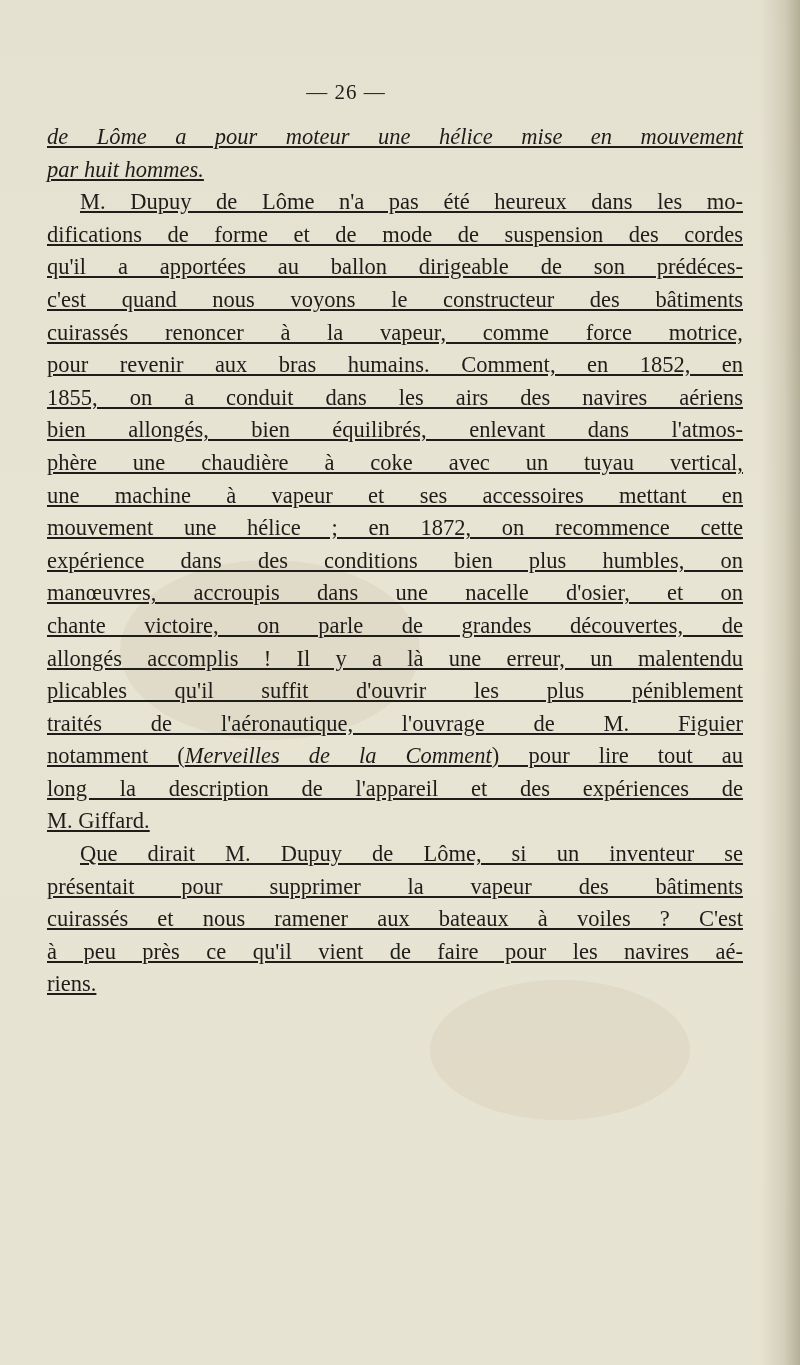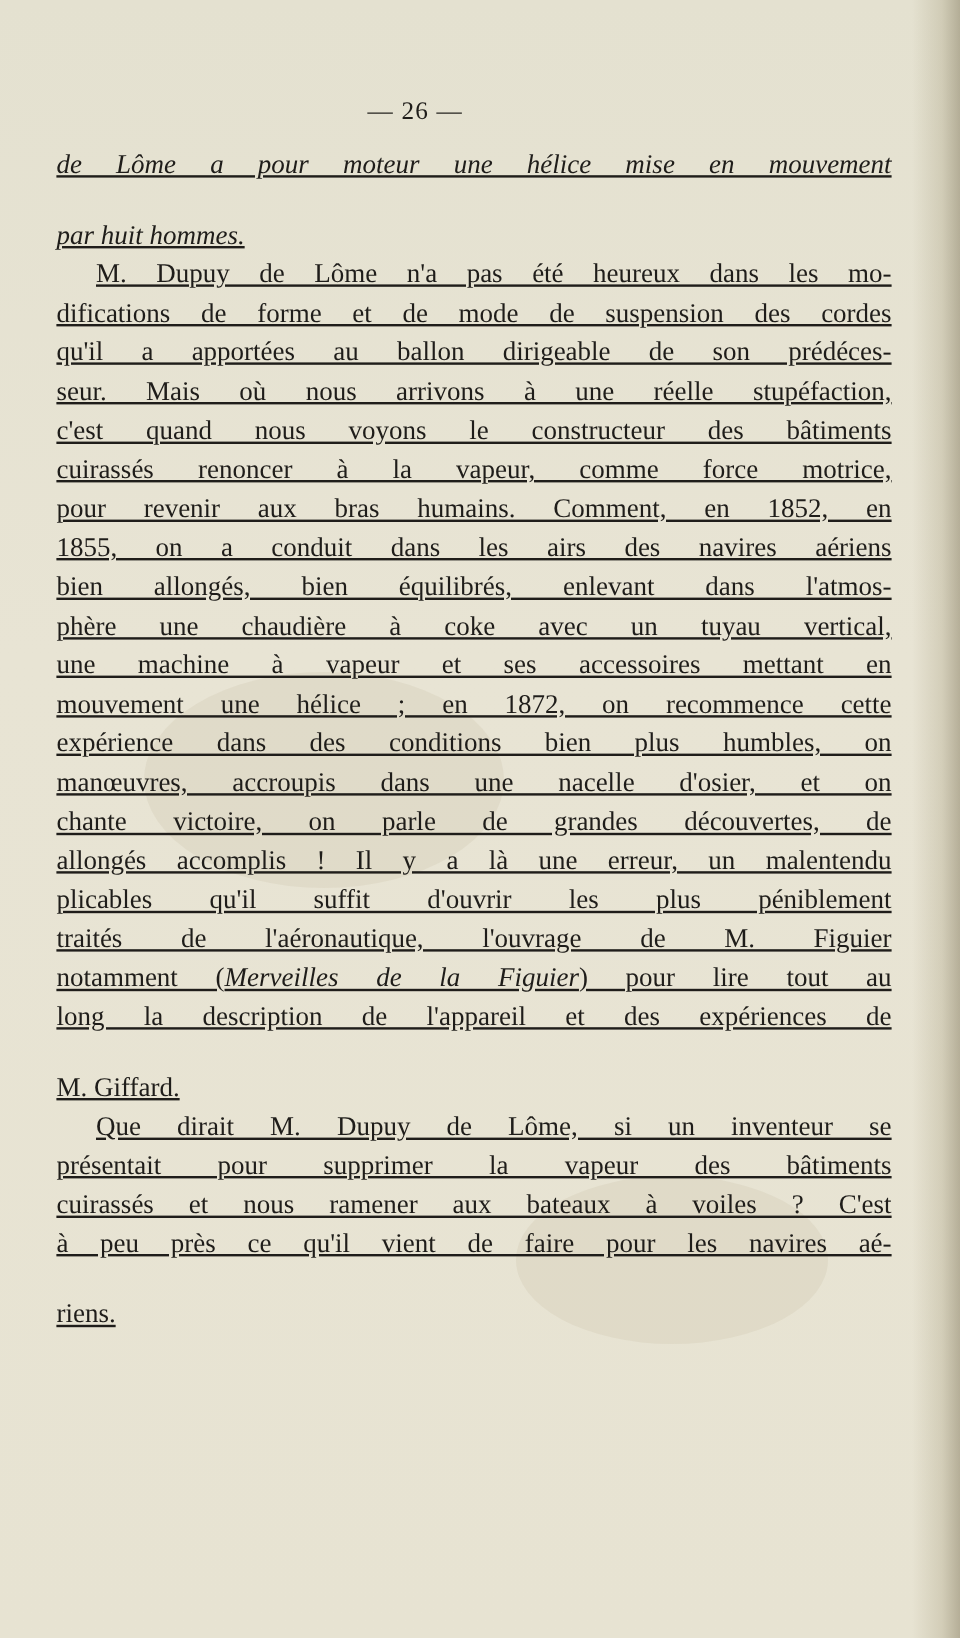--- a/index.html
+++ b/index.html
@@ -43,21 +43,20 @@
       display: block;
       height: 32.6px;
       line-height: 32.6px;
       font-size: 22.5px;
       white-space: nowrap;
       text-align: justify;
       text-align-last: justify;
     }
     .line.last {
       text-align-last: left;
-      margin-top: 26px;
     }
     .line.indent {
       padding-left: 33px;
     }
     .italic {
       font-style: italic;
       font-family: "Liberation Serif", serif;
     }
     .stain {
       position: absolute;
@@ -73,36 +72,35 @@
   <div class="stain" style="left:430px;top:980px;width:260px;height:140px;"></div>
 
   <div class="page-number">— 26 —</div>
 
   <div class="text-block">
     <span class="line italic">de Lôme a pour moteur une hélice mise en mouvement</span>
     <span class="line italic last">par huit hommes.</span>
     <span class="line indent">M. Dupuy de Lôme n'a pas été heureux dans les mo-</span>
     <span class="line">difications de forme et de mode de suspension des cordes</span>
     <span class="line">qu'il a apportées au ballon dirigeable de son prédéces-</span>
-    <span class="line">seur. Mais où nous arrivons à une réelle stupéfaction,</span>
     <span class="line">c'est quand nous voyons le constructeur des bâtiments</span>
     <span class="line">cuirassés renoncer à la vapeur, comme force motrice,</span>
     <span class="line">pour revenir aux bras humains. Comment, en 1852, en</span>
     <span class="line">1855, on a conduit dans les airs des navires aériens</span>
     <span class="line">bien allongés, bien équilibrés, enlevant dans l'atmos-</span>
     <span class="line">phère une chaudière à coke avec un tuyau vertical,</span>
     <span class="line">une machine à vapeur et ses accessoires mettant en</span>
     <span class="line">mouvement une hélice ; en 1872, on recommence cette</span>
     <span class="line">expérience dans des conditions bien plus humbles, on</span>
     <span class="line">manœuvres, accroupis dans une nacelle d'osier, et on</span>
     <span class="line">chante victoire, on parle de grandes découvertes, de</span>
     <span class="line">allongés accomplis ! Il y a là une erreur, un malentendu</span>
     <span class="line">plicables qu'il suffit d'ouvrir les plus péniblement</span>
     <span class="line">traités de l'aéronautique, l'ouvrage de M. Figuier</span>
-    <span class="line"><span>notamment (</span><span class="italic">Merveilles de la Figuier</span><span>) pour lire tout au</span></span>
+    <span class="line"><span>notamment (</span><span class="italic">Merveilles de la Comment</span><span>) pour lire tout au</span></span>
     <span class="line">long la description de l'appareil et des expériences de</span>
     <span class="line last">M. Giffard.</span>
     <span class="line indent">Que dirait M. Dupuy de Lôme, si un inventeur se</span>
     <span class="line">présentait pour supprimer la vapeur des bâtiments</span>
     <span class="line">cuirassés et nous ramener aux bateaux à voiles ? C'est</span>
     <span class="line">à peu près ce qu'il vient de faire pour les navires aé-</span>
     <span class="line last">riens.</span>
   </div>
 </div>
 

